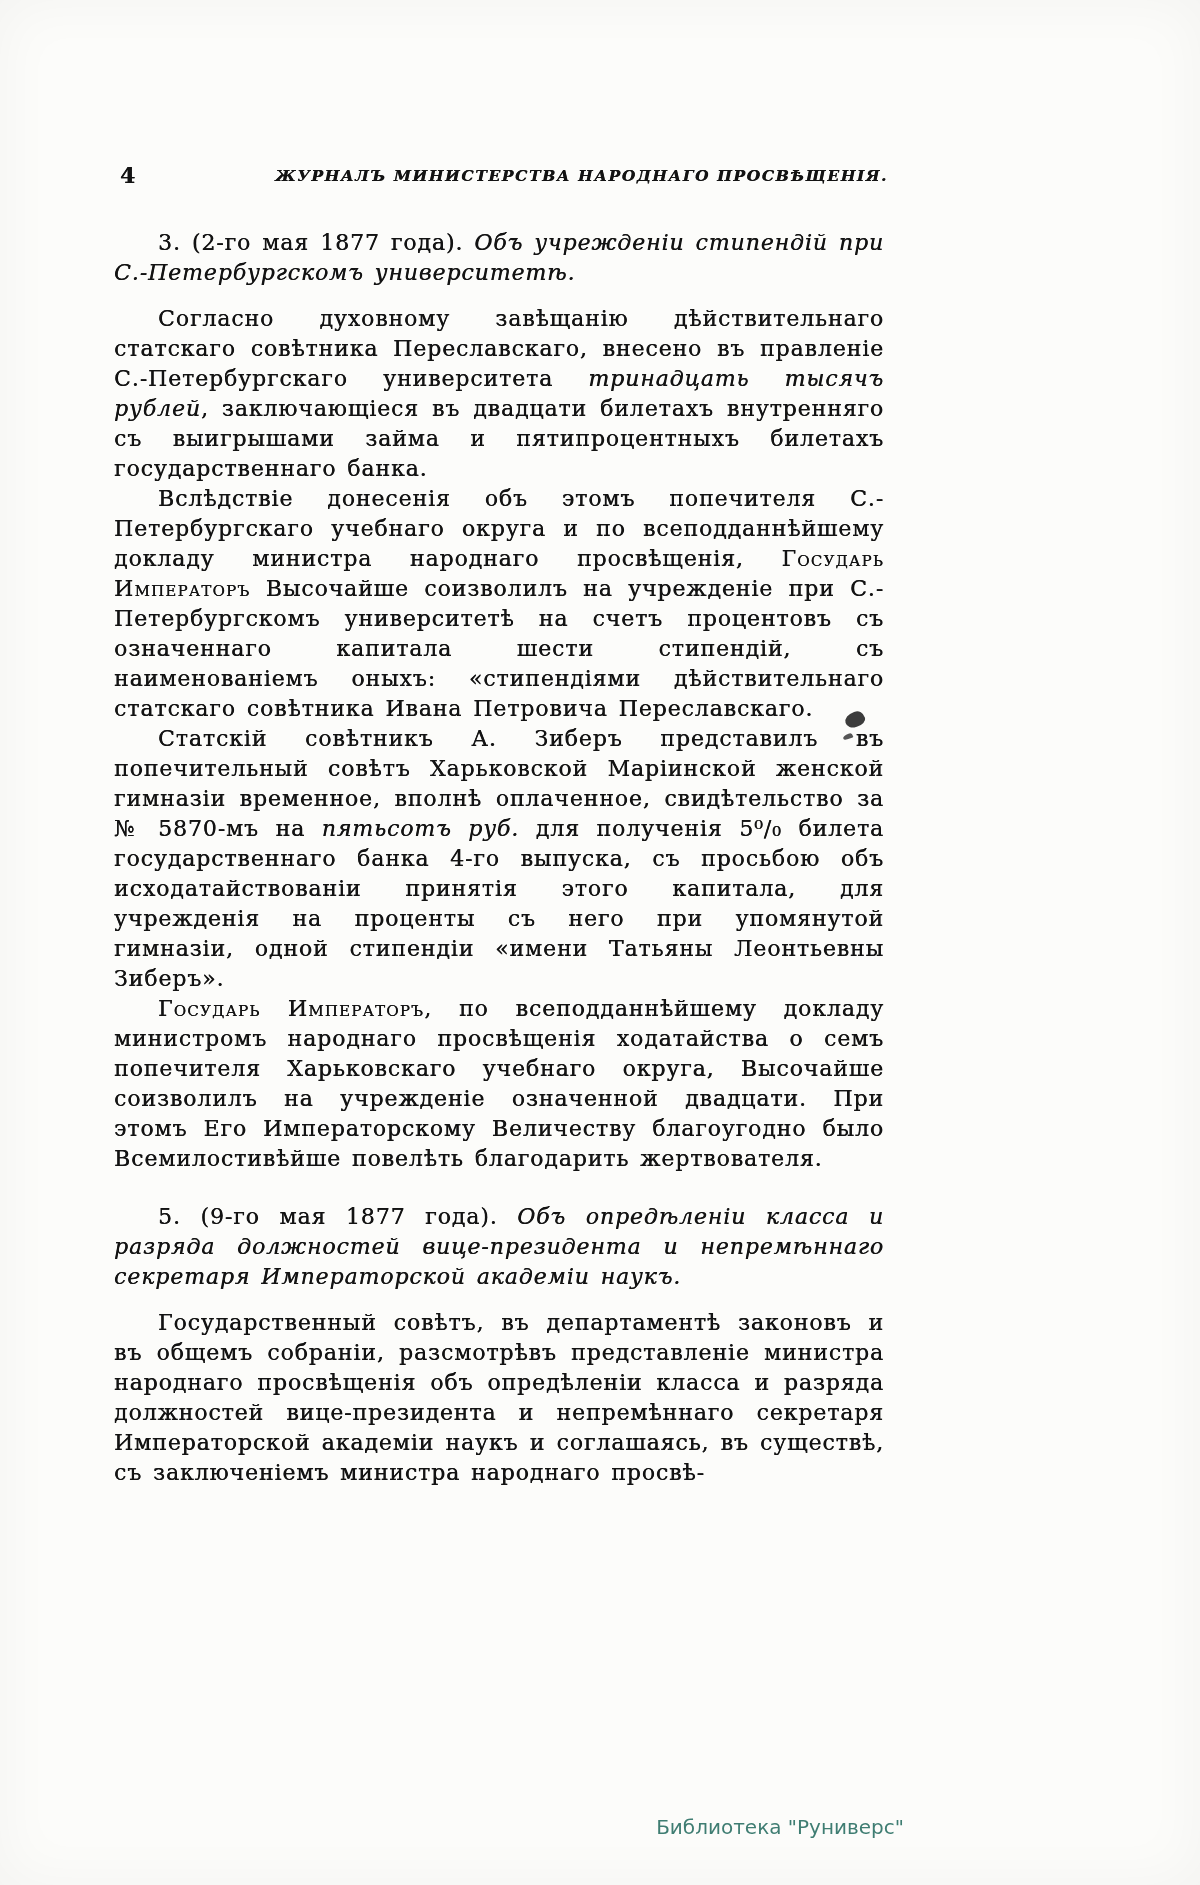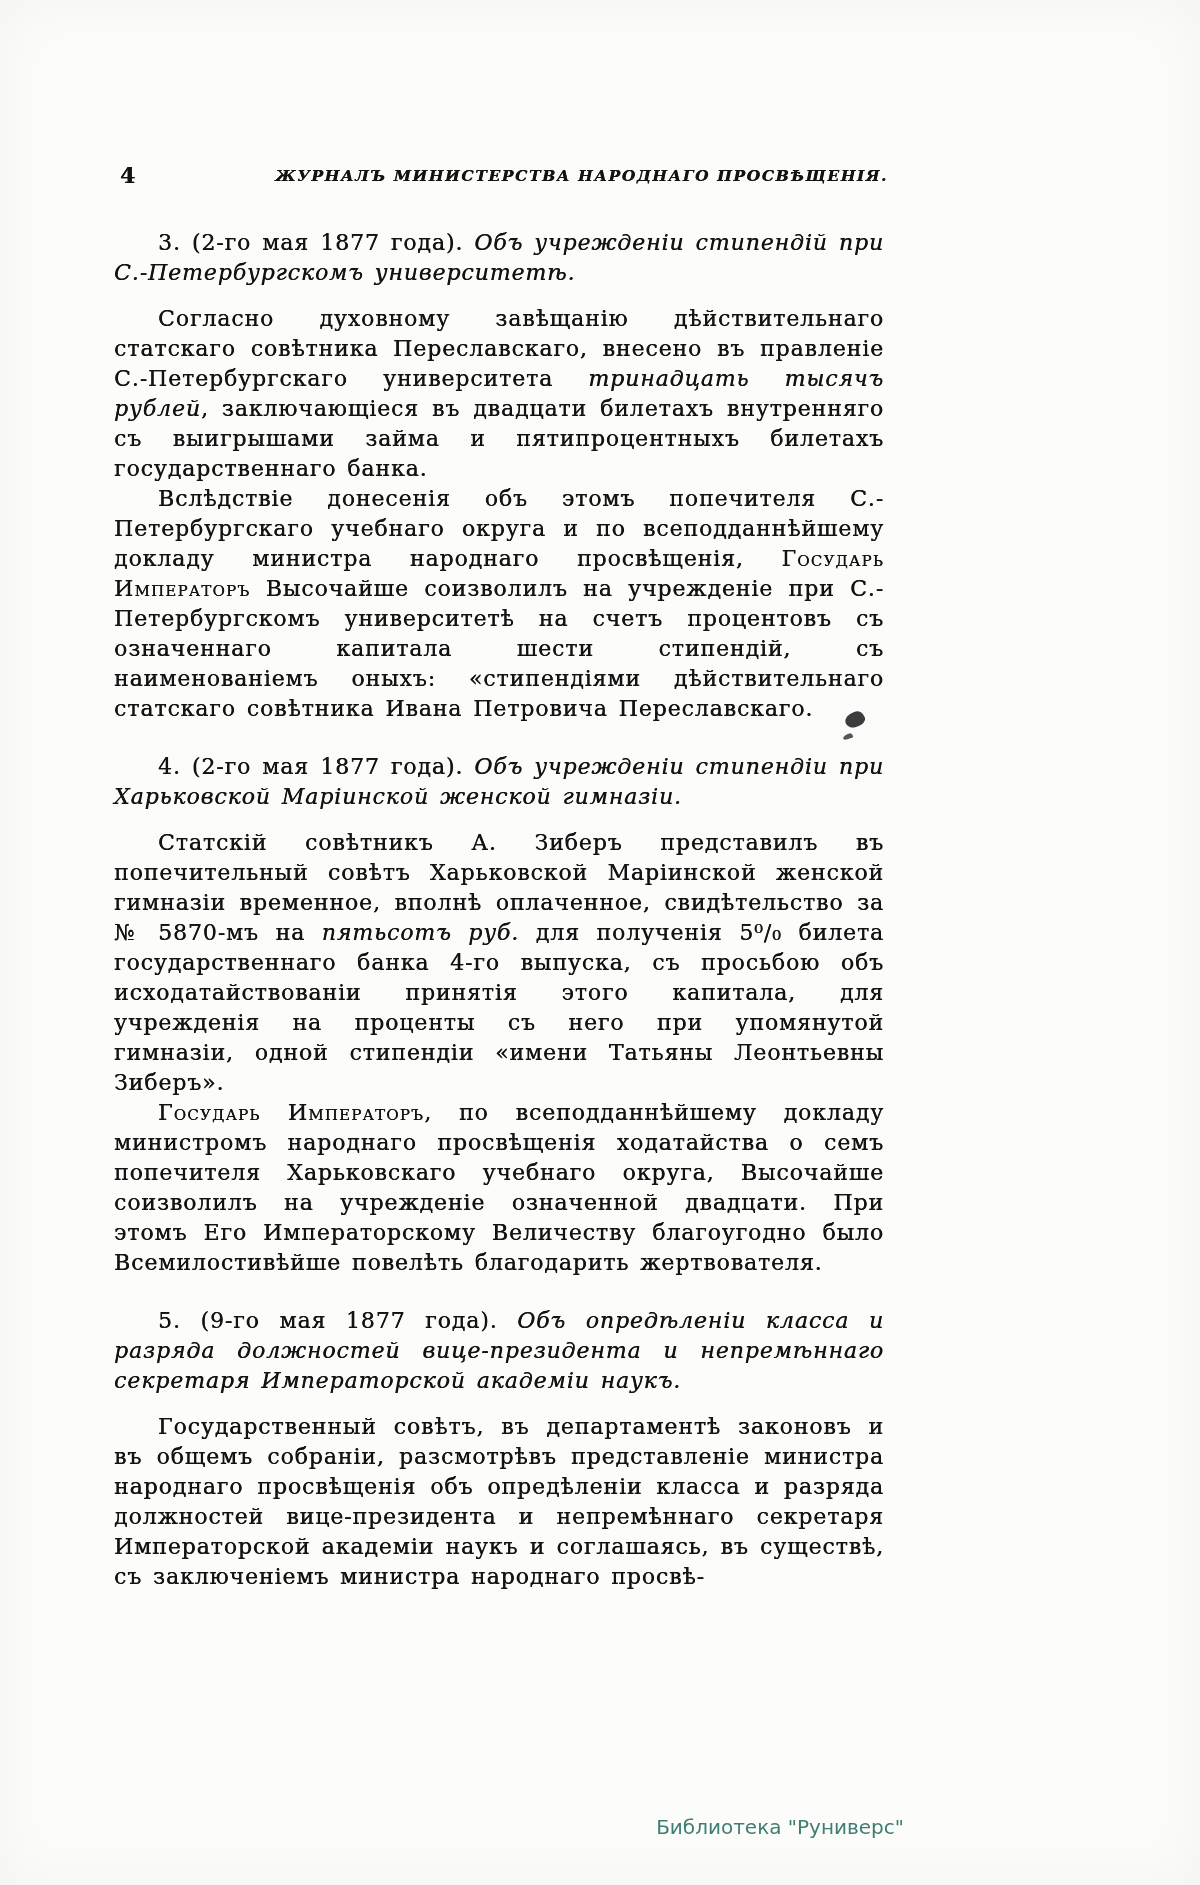--- a/index.html
+++ b/index.html
@@ -78,21 +78,20 @@
     <span class="page-number">4</span>
     <span class="running-title">ЖУРНАЛЪ МИНИСТЕРСТВА НАРОДНАГО ПРОСВѢЩЕНІЯ.</span>
   </header>
 
   <main class="text-block">
 
     <p class="para heading"><span class="seg roman">3. (2-го мая 1877 года). </span><span class="seg italic">Объ учрежденіи стипендій при С.-Петербургскомъ университетѣ.</span></p>
     <p class="para"><span class="seg roman">Согласно духовному завѣщанію дѣйствительнаго статскаго совѣтника Переславскаго, внесено въ правленіе С.-Петербургскаго университета </span><span class="seg italic">тринадцать тысячъ рублей</span><span class="seg roman">, заключающіеся въ двадцати билетахъ внутренняго съ выигрышами займа и пятипроцентныхъ билетахъ государственнаго банка.</span></p>
     <p class="para"><span class="seg roman">Вслѣдствіе донесенія объ этомъ попечителя С.-Петербургскаго учебнаго округа и по всеподданнѣйшему докладу министра народнаго просвѣщенія, </span><span class="seg smallcaps">Государь Императоръ</span><span class="seg roman"> Высочайше соизволилъ на учрежденіе при С.-Петербургскомъ университетѣ на счетъ процентовъ съ означеннаго капитала шести стипендій, съ наименованіемъ оныхъ: «стипендіями дѣйствительнаго статскаго совѣтника Ивана Петровича Переславскаго.</span></p>
 
-    <p class="para heading"><span class="seg roman">4. (2-го мая 1877 года). </span><span class="seg italic">Объ учрежденіи стипендіи при Харьковской Маріинской женской гимназіи.</span></p>
     <p class="para"><span class="seg roman">Статскій совѣтникъ А. Зиберъ представилъ въ попечительный совѣтъ Харьковской Маріинской женской гимназіи временное, вполнѣ оплаченное, свидѣтельство за № 5870-мъ на </span><span class="seg italic">пятьсотъ руб.</span><span class="seg roman"> для полученія 5⁰/₀ билета государственнаго банка 4-го выпуска, съ просьбою объ исходатайствованіи принятія этого капитала, для учрежденія на проценты съ него при упомянутой гимназіи, одной стипендіи «имени Татьяны Леонтьевны Зиберъ».</span></p>
     <p class="para"><span class="seg smallcaps">Государь Императоръ</span><span class="seg roman">, по всеподданнѣйшему докладу министромъ народнаго просвѣщенія ходатайства о семъ попечителя Харьковскаго учебнаго округа, Высочайше соизволилъ на учрежденіе означенной двадцати. При этомъ Его Императорскому Величеству благоугодно было Всемилостивѣйше повелѣть благодарить жертвователя.</span></p>
 
     <p class="para heading"><span class="seg roman">5. (9-го мая 1877 года). </span><span class="seg italic">Объ опредѣленіи класса и разряда должностей вице-президента и непремѣннаго секретаря Императорской академіи наукъ.</span></p>
     <p class="para"><span class="seg roman">Государственный совѣтъ, въ департаментѣ законовъ и въ общемъ собраніи, разсмотрѣвъ представленіе министра народнаго просвѣщенія объ опредѣленіи класса и разряда должностей вице-президента и непремѣннаго секретаря Императорской академіи наукъ и соглашаясь, въ существѣ, съ заключеніемъ министра народнаго просвѣ-</span></p>
 
   </main>
 
   <span class="ink-smudge"></span>
 

